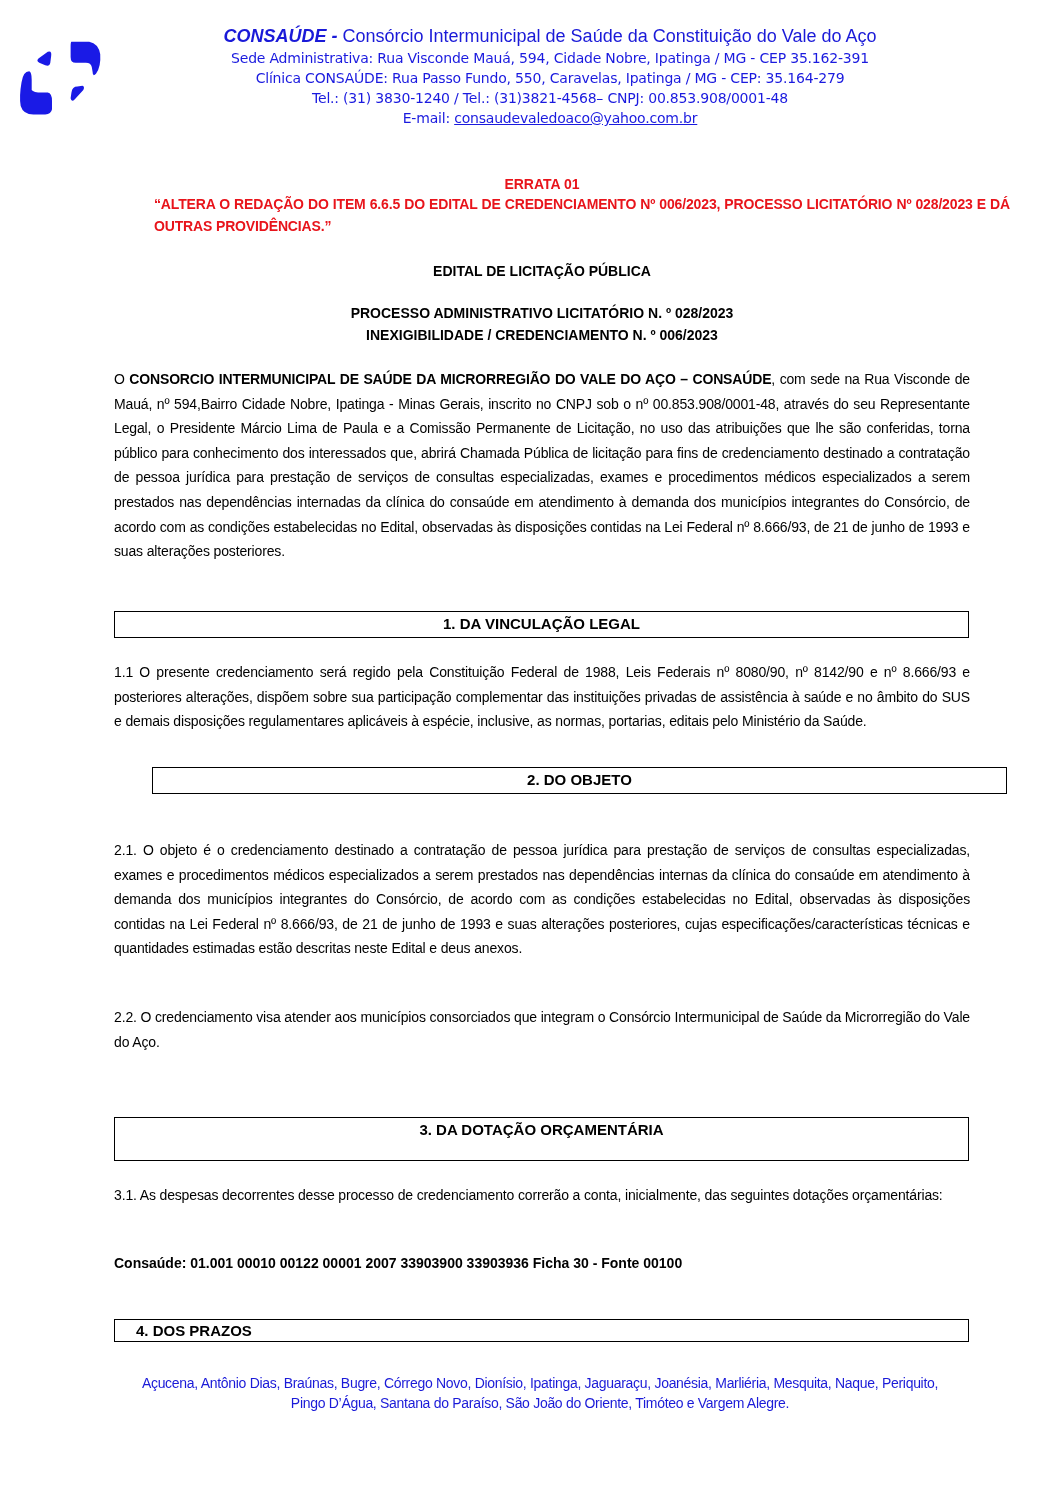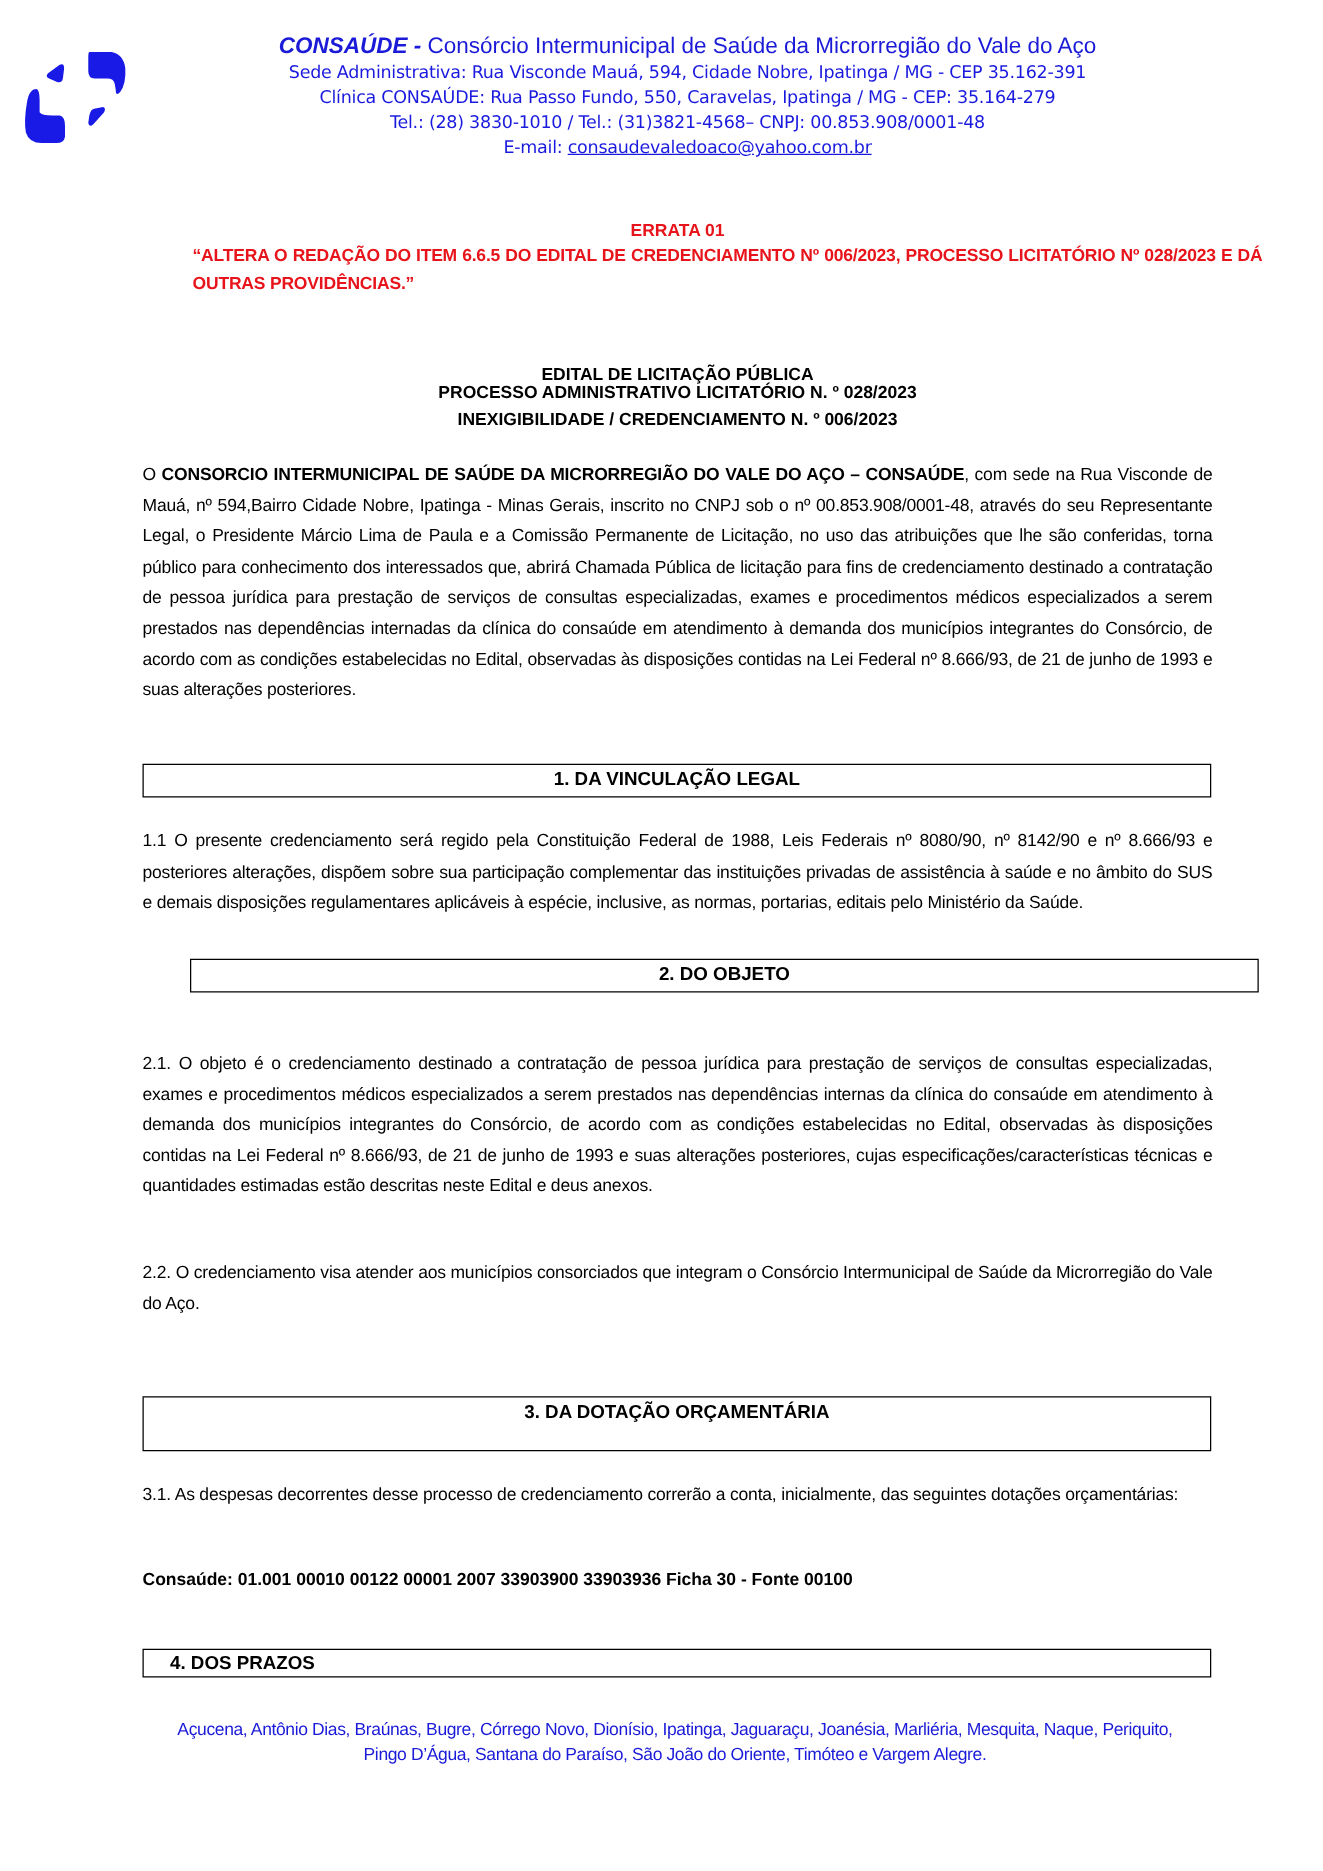--- a/index.html
+++ b/index.html
@@ -27,33 +27,33 @@
 <body>
 
 <svg class="logo" viewBox="0 0 130 100">
   <path d="M36 30 L47 22 Q52 20 51 27 L50 35 Q49 40 44 38 L37 35 Q33 33 36 30 Z" fill="#1a1ae6"></path>
   <path d="M16 58 Q18 45 25 45 Q28 46 28 55 L28 67 Q30 70 40 70 L47 70 Q52 71 52 80 L52 90 Q51 96 44 96 L30 96 Q18 96 15 86 Q13 75 16 58 Z" fill="#1a1ae6"></path>
   <path d="M75 10 L96 10 Q107 12 109 25 Q110 40 104 48 Q100 52 100 46 L99 40 Q98 35 92 35 L80 35 Q74 35 74 28 L74 16 Q74 10 75 10 Z" fill="#1a1ae6"></path>
   <path d="M75 70 Q76 63 82 63 L88 62 Q91 63 89 67 L79 78 Q75 82 74 77 Z" fill="#1a1ae6"></path>
 </svg>
 
 <div class="hdr hdr1">
-  <b>CONSAÚDE -</b><span> Consórcio Intermunicipal de Saúde da Microrregião do Vale do Aço</span>
+  <b>CONSAÚDE -</b><span> Consórcio Intermunicipal de Saúde da Constituição do Vale do Aço</span>
 </div>
 <div class="hdr hdrl hdr2">Sede Administrativa: Rua Visconde Mauá, 594, Cidade Nobre, Ipatinga / MG - CEP 35.162-391</div>
 <div class="hdr hdrl hdr3">Clínica CONSAÚDE: Rua Passo Fundo, 550, Caravelas, Ipatinga / MG - CEP: 35.164-279</div>
-<div class="hdr hdrl hdr4">Tel.: (28) 3830-1010 / Tel.: (31)3821-4568– CNPJ: 00.853.908/0001-48</div>
+<div class="hdr hdrl hdr4">Tel.: (31) 3830-1240 / Tel.: (31)3821-4568– CNPJ: 00.853.908/0001-48</div>
 <div class="hdr hdrl hdr5">
   <span>E-mail: </span><a>consaudevaledoaco@yahoo.com.br</a>
 </div>
 
 <div class="doc red center" style="top:176px;">ERRATA 01</div>
 <div class="doc red just" style="top:193px; line-height:22px;margin-left:40px;">“ALTERA O REDAÇÃO DO ITEM 6.6.5 DO EDITAL DE CREDENCIAMENTO Nº 006/2023, PROCESSO LICITATÓRIO Nº 028/2023 E DÁ OUTRAS PROVIDÊNCIAS.”</div>
 
-<div class="doc bold center" style="top:263px;margin-top:28px;">EDITAL DE LICITAÇÃO PÚBLICA</div>
+<div class="doc bold center" style="top:263px;">EDITAL DE LICITAÇÃO PÚBLICA</div>
 <div class="doc bold center" style="top:305px;">PROCESSO ADMINISTRATIVO LICITATÓRIO N. º 028/2023</div>
 <div class="doc bold center" style="top:327px;">INEXIGIBILIDADE / CREDENCIAMENTO N. º 006/2023</div>
 
 <div class="doc just" style="top:367px;">
   <span>O </span><b>CONSORCIO INTERMUNICIPAL DE SAÚDE DA MICRORREGIÃO DO VALE DO AÇO – CONSAÚDE</b><span>, com sede na Rua Visconde de Mauá, nº 594,Bairro Cidade Nobre, Ipatinga -  Minas Gerais, inscrito no CNPJ sob o nº 00.853.908/0001-48, através do seu Representante Legal, o Presidente Márcio Lima de Paula   e a Comissão Permanente de Licitação, no uso das atribuições que lhe são conferidas, torna público para conhecimento dos interessados que, abrirá Chamada Pública de licitação para  fins de credenciamento destinado a contratação de pessoa jurídica para prestação de serviços de consultas especializadas, exames  e procedimentos médicos especializados a serem prestados nas dependências internadas da clínica do consaúde em atendimento à demanda dos municípios integrantes do Consórcio, de acordo com as condições estabelecidas no Edital, observadas às disposições contidas na Lei Federal nº 8.666/93, de 21 de junho de 1993 e suas alterações posteriores.</span>
 </div>
 
 <div class="sec center" style="top:611px; height:27px; line-height:24px;">1. DA VINCULAÇÃO LEGAL</div>
 <div class="doc just" style="top:660px;">1.1 O presente credenciamento será regido pela Constituição Federal de 1988, Leis Federais nº 8080/90, nº 8142/90 e nº 8.666/93 e posteriores alterações, dispõem sobre sua participação complementar das instituições privadas de assistência à saúde e no âmbito do SUS e demais disposições regulamentares aplicáveis à espécie, inclusive, as normas, portarias, editais pelo Ministério da Saúde.</div>
 

